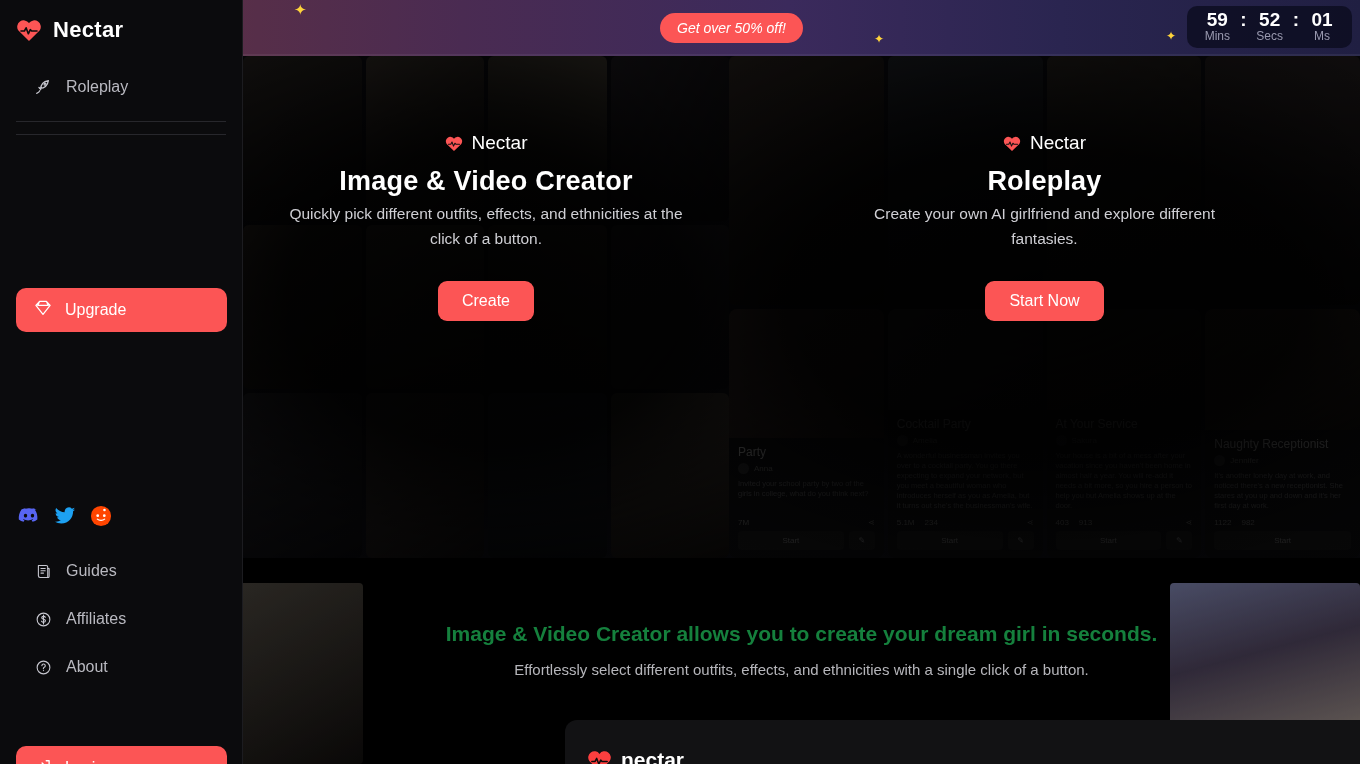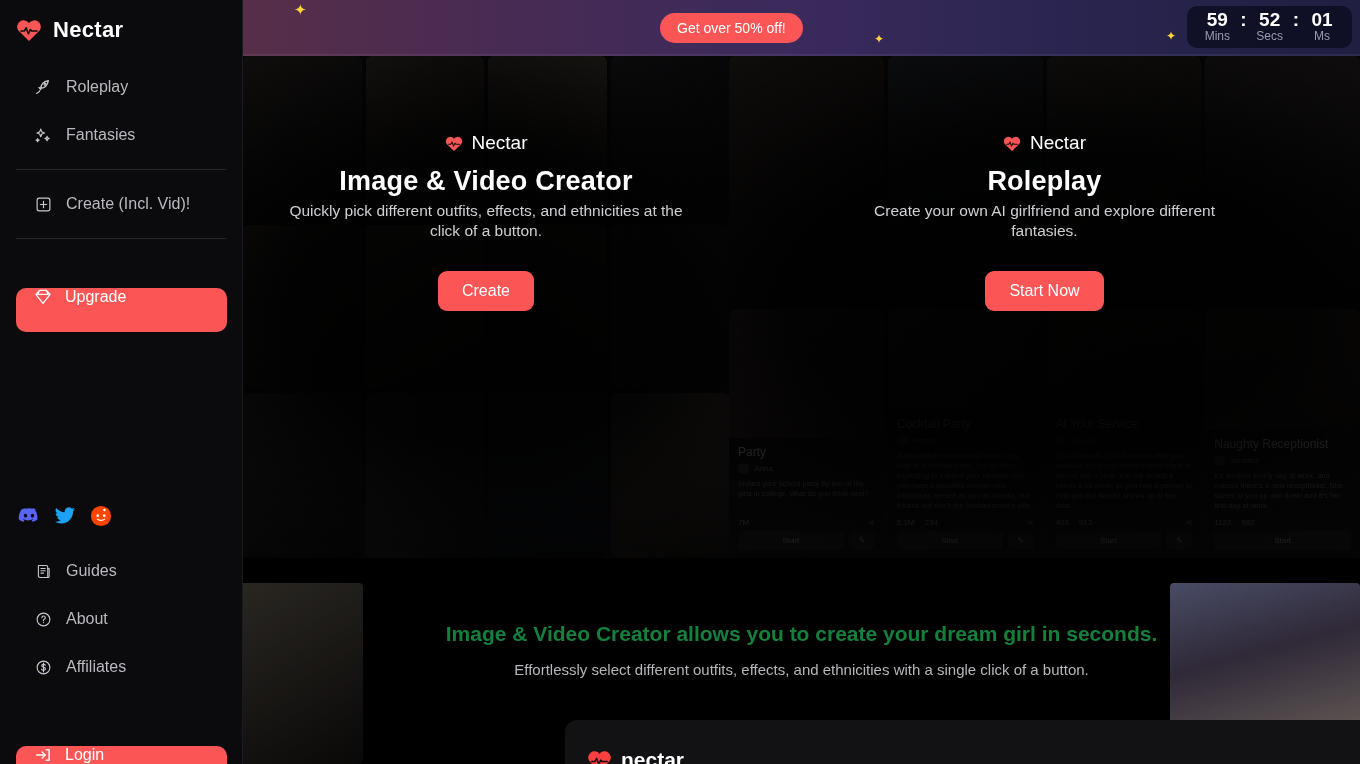--- a/index.html
+++ b/index.html
@@ -24,20 +24,21 @@
   .promo-text {
     position: absolute; left: 60px; top: 16px;
     color: #fff; font-size: 17px; letter-spacing: .2px; white-space: nowrap;
   }
   .promo-cta {
     position: absolute; left: 660px; top: 13px;
     background: #fc5555; color: #fff; border: none;
     font-size: 14px; font-family: inherit;
     padding: 7px 17px; border-radius: 999px; cursor: pointer;
     white-space: nowrap;
+    font-style: italic;
   }
   .spark {
     position: absolute; color: #ffd43b; font-size: 13px; line-height: 1;
     user-select: none;
   }
   .spark.s1 { left: 294px; top: 2px; font-size: 15px; }
   .spark.s2 { left: 874px; top: 33px; font-size: 12px; }
   .spark.s3 { left: 1166px; top: 30px; font-size: 12px; }
 
   .countdown {
@@ -66,21 +67,21 @@
     display: flex; align-items: center; gap: 14px;
     height: 44px; margin: 4px 16px; padding-left: 18px;
     color: #b9b9c0; font-size: 16px; border-radius: 8px; cursor: pointer;
   }
   .nav-item .ico { width: 18px; height: 18px; display:flex; align-items:center; justify-content:center; color:#c7c7cf; }
   .divider { height: 1px; background: #27272c; margin: 12px 16px; }
 
   .btn-upgrade, .btn-login {
     position: absolute; left: 16px; width: 211px; height: 44px;
     background: #fc5555; color: #fff; border: none; border-radius: 10px;
-    display: flex; gap: 13px; padding-left: 18px;
+    display: flex; align-items: center; gap: 13px; padding-left: 18px;
     font-size: 16px; font-family: inherit; cursor: pointer;
   }
   .btn-upgrade { top: 288px; }
   .btn-login   { top: 702px; margin-top: 44px; }
 
   .socials { position: absolute; left: 18px; top: 505px; display: flex; gap: 14px; }
   .soc { width: 22px; height: 22px; cursor: pointer; display:block; }
 
   .bottom-nav { position: absolute; left: 0; top: 545px; width: 243px; }
 
@@ -110,21 +111,21 @@
 
   .hero-overlay {
     position: absolute; inset: 0;
     display: flex; flex-direction: column; align-items: center;
     text-align: center; padding-top: 76px;
     background: radial-gradient(ellipse 85% 62% at 50% 48%, rgba(0,0,0,.93) 0%, rgba(0,0,0,.86) 48%, rgba(0,0,0,.45) 78%, rgba(0,0,0,.25) 100%);
   }
   .ov-brand { display:flex; align-items:center; gap: 9px; margin-bottom: 12px; }
   .ov-brand-name { color:#fff; font-size: 19px; }
   .ov-title { color:#fff; font-size: 27px; font-weight: bold; letter-spacing:.2px; margin-bottom: 4px; }
-  .ov-sub { color:#cfcfd4; font-size: 15.5px; line-height: 20px; max-width: 400px; }
+  .ov-sub { color:#cfcfd4; font-size: 15.5px; line-height: 25px; max-width: 400px; }
   .ov-btn {
     margin-top: 30px; background:#fc5555; color:#fff; border:none;
     border-radius: 9px; padding: 11px 24px; font-size: 16px;
     font-family: inherit; cursor: pointer;
   }
 
   
   .section { position: absolute; left: 243px; top: 558px; width: 1117px; height: 206px; background:#000; overflow:hidden; }
   .sec-side { position: absolute; top: 25px; width: 190px; height: 181px; background-size: cover; filter: brightness(.8); border-radius: 4px; }
   .sec-left  { left: -70px; }
@@ -335,42 +336,23 @@
           <svg viewBox="0 0 20 20" width="18" height="18" fill="none" stroke="#c7c7cf" stroke-width="1.4" stroke-linecap="round" stroke-linejoin="round">
             <path d="M7.5 12.5 C7.5 8 10 4 16 3 c-1 6-5 8.5-9.5 8.5z"></path>
             <path d="M7.3 12.3 5.5 10.5"></path>
               <path d="M3 17 c1.5-.5 3-1.5 3.5-3"></path>
             <circle cx="12.3" cy="6.9" r="1.1"></circle>
           </svg>
         </span>
         <span>Roleplay</span>
       </div>
 
-      <div class="nav-item">
-        <span class="ico">
-          <svg viewBox="0 0 20 20" width="18" height="18" fill="none" stroke="#c7c7cf" stroke-width="1.3" stroke-linecap="round" stroke-linejoin="round">
-            <path d="M7.5 3.5 l1.2 3 3 1.2 -3 1.2 -1.2 3 -1.2-3 -3-1.2 3-1.2z"></path>
-            <path d="M14.5 11.5 l.7 1.7 1.7.7 -1.7.7 -.7 1.7 -.7-1.7 -1.7-.7 1.7-.7z"></path>
-            <path d="M4 14 l.5 1.2 1.2.5 -1.2.5 -.5 1.2 -.5-1.2 -1.2-.5 1.2-.5z"></path>
-          </svg>
-        </span>
-        <span>Fantasies</span>
-      </div>
 
       <div class="divider"></div>
 
-      <div class="nav-item">
-        <span class="ico">
-          <svg viewBox="0 0 20 20" width="17" height="17" fill="none" stroke="#c7c7cf" stroke-width="1.4" stroke-linecap="round">
-            <rect x="2.5" y="2.5" width="15" height="15" rx="2.5"></rect>
-            <path d="M10 6.3 v7.4 M6.3 10 h7.4"></path>
-          </svg>
-        </span>
-        <span>Create (Incl. Vid)!</span>
-      </div>
 
       <div class="divider"></div>
     </div>
 
     <button class="btn-upgrade">
       <span class="ico">
         <svg viewBox="0 0 20 20" width="18" height="18" fill="#fff">
           <path d="M6.2 2.6 h7.6 l4.1 4.6 -7.9 9.9 -7.9-9.9z M6.2 2.6 l-2 4.6 h11.6 l-2-4.6" fill="none" stroke="#fff" stroke-width="1.4" stroke-linejoin="round"></path>
         </svg>
       </span>
@@ -402,36 +384,36 @@
             <path d="M15 6.5h1.6v9.3a1.2 1.2 0 0 1-1.2 1.2H15"></path>
           </svg>
         </span>
         <span>Guides</span>
       </div>
 
       <div class="nav-item">
         <span class="ico">
           <svg viewBox="0 0 20 20" width="17" height="17" fill="none" stroke="#c7c7cf" stroke-width="1.3" stroke-linecap="round" stroke-linejoin="round">
             <circle cx="10" cy="10" r="7.5"></circle>
-            <path d="M8.1 7.8a2 2 0 1 1 2.5 2.1c-.5.2-.7.6-.7 1.1v.4"></path>
-            <circle cx="10" cy="13.6" r=".7" fill="#c7c7cf" stroke="none"></circle>
+            <path d="M12.2 7.4a2.4 2.4 0 0 0-2.2-1.1c-1.2 0-2.1.7-2.1 1.7 0 2.3 4.4 1.2 4.4 3.5 0 1-1 1.8-2.3 1.8a2.5 2.5 0 0 1-2.3-1.3"></path>
+            <path d="M10 4.8v10.4"></path>
           </svg>
         </span>
-        <span>About</span>
+        <span>Affiliates</span>
       </div>
 
       <div class="nav-item">
         <span class="ico">
           <svg viewBox="0 0 20 20" width="17" height="17" fill="none" stroke="#c7c7cf" stroke-width="1.3" stroke-linecap="round" stroke-linejoin="round">
             <circle cx="10" cy="10" r="7.5"></circle>
-            <path d="M12.2 7.4a2.4 2.4 0 0 0-2.2-1.1c-1.2 0-2.1.7-2.1 1.7 0 2.3 4.4 1.2 4.4 3.5 0 1-1 1.8-2.3 1.8a2.5 2.5 0 0 1-2.3-1.3"></path>
-            <path d="M10 4.8v10.4"></path>
+            <path d="M8.1 7.8a2 2 0 1 1 2.5 2.1c-.5.2-.7.6-.7 1.1v.4"></path>
+            <circle cx="10" cy="13.6" r=".7" fill="#c7c7cf" stroke="none"></circle>
           </svg>
         </span>
-        <span>Affiliates</span>
+        <span>About</span>
       </div>
     </div>
 
     <button class="btn-login">
       <span class="ico">
         <svg viewBox="0 0 20 20" width="18" height="18" fill="none" stroke="#fff" stroke-width="1.5" stroke-linecap="round" stroke-linejoin="round">
           <path d="M3 10h9"></path>
             <path d="M9 6.6 12.4 10 9 13.4"></path>
           <path d="M13.6 4.2h3.2v11.6h-3.2"></path>
         </svg>

